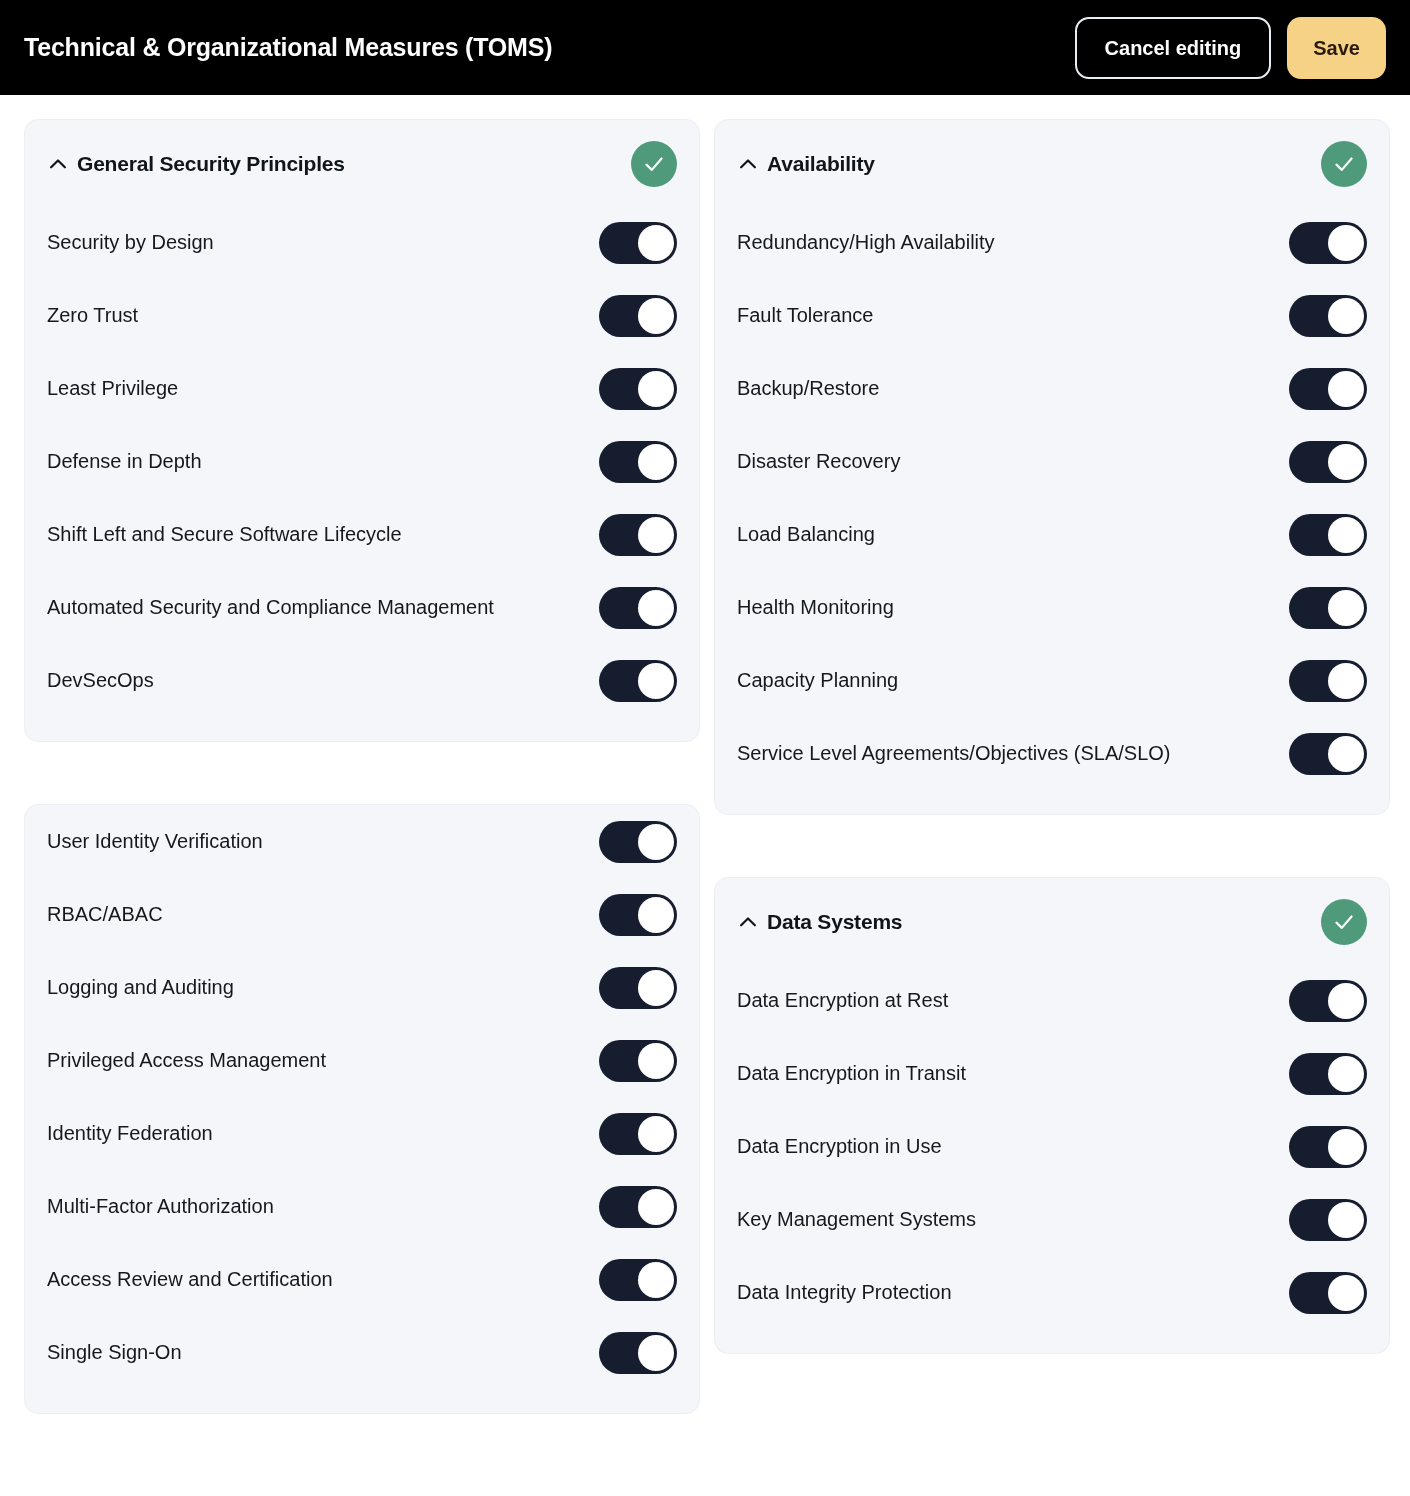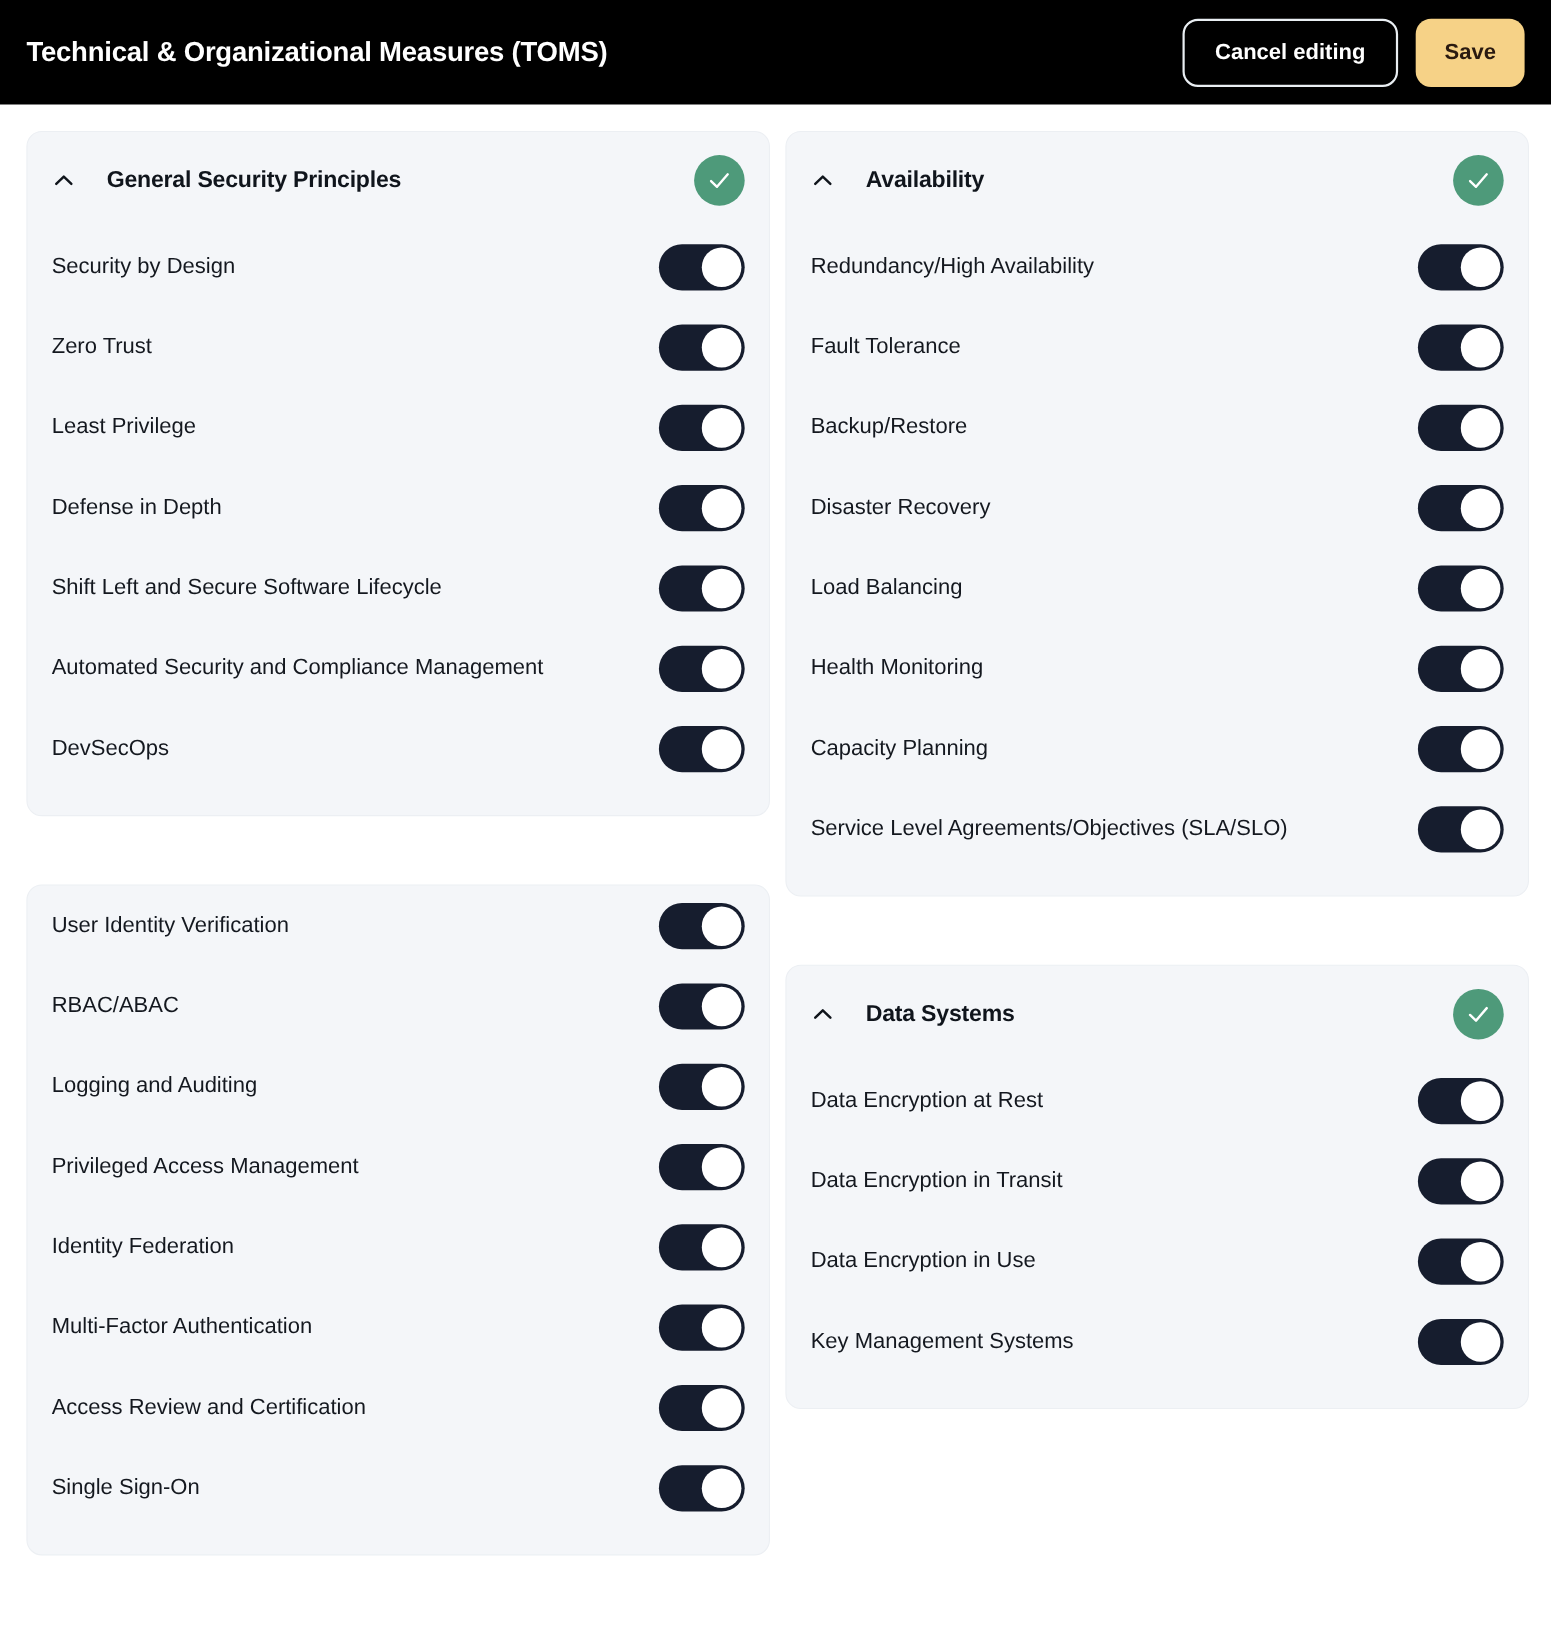--- a/index.html
+++ b/index.html
@@ -89,21 +89,21 @@
   .card-head {
     display: flex;
     align-items: center;
     justify-content: space-between;
     height: 86px;
     padding-top: 2px;
   }
   .card-head-left {
     display: flex;
     align-items: center;
-    gap: 28px;
+    gap: 8px;
   }
   .chevron-icon {
     width: 22px;
     height: 22px;
     display: inline-block;
     flex: none;
   }
   .card-title {
     font-size: 21px;
     font-weight: 700;
@@ -260,21 +260,21 @@
               <div class="knob"></div>
             </div>
           </div>
           <div class="row">
             <div class="row-label">Identity Federation</div>
             <div class="toggle" style="background: rgb(22, 29, 46);">
               <div class="knob"></div>
             </div>
           </div>
           <div class="row">
-            <div class="row-label">Multi-Factor Authentication</div>
+            <div class="row-label">Multi-Factor Authorization</div>
             <div class="toggle" style="background: rgb(22, 29, 46);">
               <div class="knob"></div>
             </div>
           </div>
           <div class="row">
             <div class="row-label">Access Review and Certification</div>
             <div class="toggle" style="background: rgb(22, 29, 46);">
               <div class="knob"></div>
             </div>
           </div>
@@ -385,16 +385,22 @@
             <div class="toggle" style="background: rgb(22, 29, 46);">
               <div class="knob"></div>
             </div>
           </div>
           <div class="row">
             <div class="row-label">Key Management Systems</div>
             <div class="toggle" style="background: rgb(22, 29, 46);">
               <div class="knob"></div>
             </div>
           </div>
+          <div class="row">
+            <div class="row-label">Data Integrity Protection</div>
+            <div class="toggle" style="background: rgb(22, 29, 46);">
+              <div class="knob"></div>
+            </div>
+          </div>
         </div>
       </div>
     </div>
 </div>
 
 </body></html>

